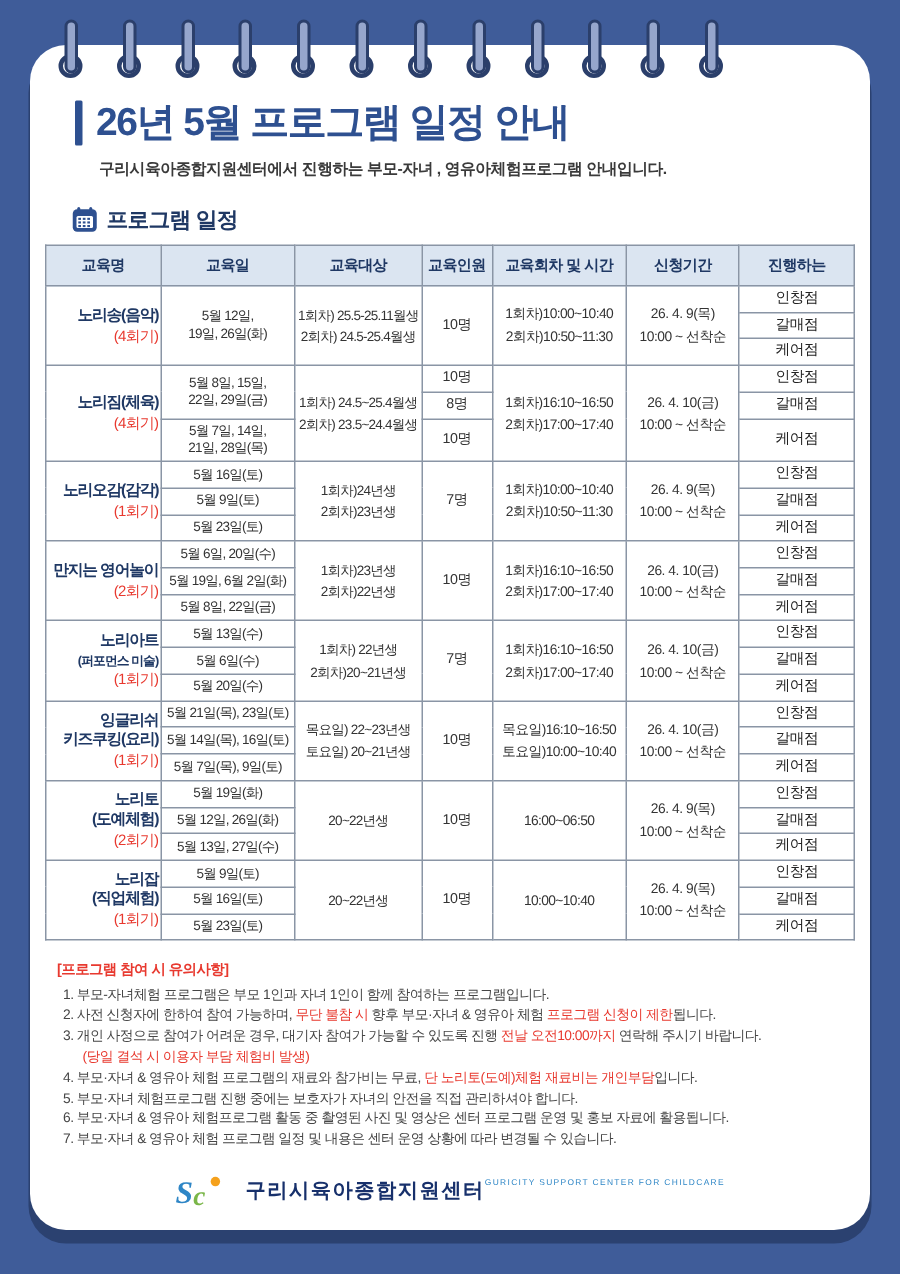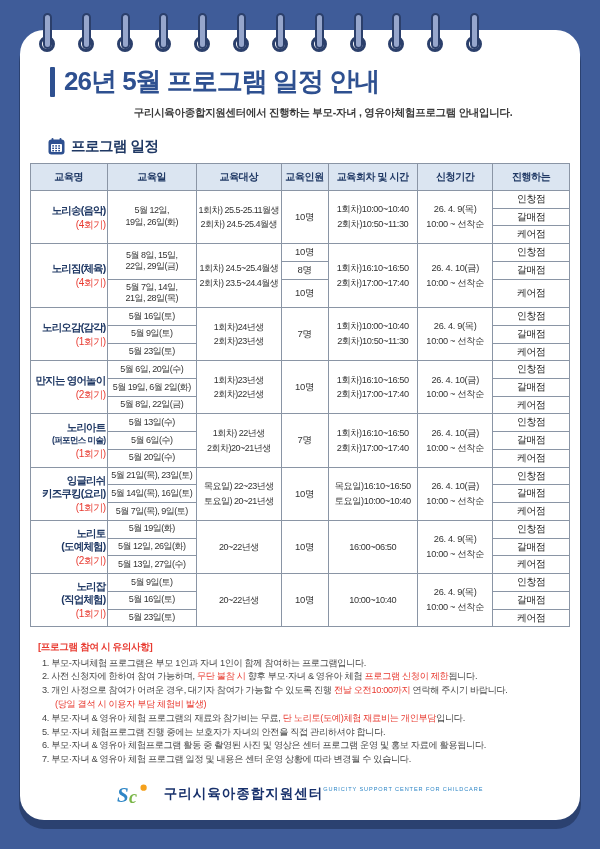--- a/index.html
+++ b/index.html
@@ -17,21 +17,21 @@
     position:absolute;left:20px;top:30px;width:560px;height:790px;
     background:#ffffff;border-radius:24px;
     box-shadow:0 8px 0 1px #2b4170;
   }
   
   .rings{position:absolute;top:-17px;left:22px;width:443px;display:flex;justify-content:space-between;z-index:5;}
   .ring{position:relative;width:16px;height:46px;}
   .ring .hole{position:absolute;top:23px;left:-3px;width:16px;height:16px;border:3px solid var(--ring-line);background:#fff;border-radius:50%;z-index:1;}
   .ring .tube{position:absolute;top:0;left:1px;width:9px;height:36px;background:var(--ring-fill);border:2.5px solid var(--ring-line);border-radius:7px;z-index:2;}
   
-  .header-block{padding:34px 0 0 30px;text-align:center;}
+  .header-block{padding:34px 0 0 30px;}
   .title-row{display:flex;align-items:center;}
   .title-bar{width:5px;height:30px;background:var(--navy);margin-right:9px;border-radius:1px;}
   .page-title{font-size:26px;font-weight:bold;color:var(--navy);letter-spacing:-1px;}
   .page-subtitle{margin:7px 0 0 16px;font-size:10.5px;font-weight:bold;color:#3a3a3a;letter-spacing:-0.3px;}
   
   .section-header{display:flex;align-items:center;gap:6px;margin:17px 0 7px 28px;}
   .section-title{font-size:14.5px;font-weight:bold;color:var(--deep-navy);letter-spacing:-0.5px;}
   
   table{border-collapse:collapse;width:540px;margin:0 10px;table-layout:fixed;border:1.5px solid #76839a;}
   th,td{border:1px solid var(--border);text-align:center;vertical-align:middle;}

